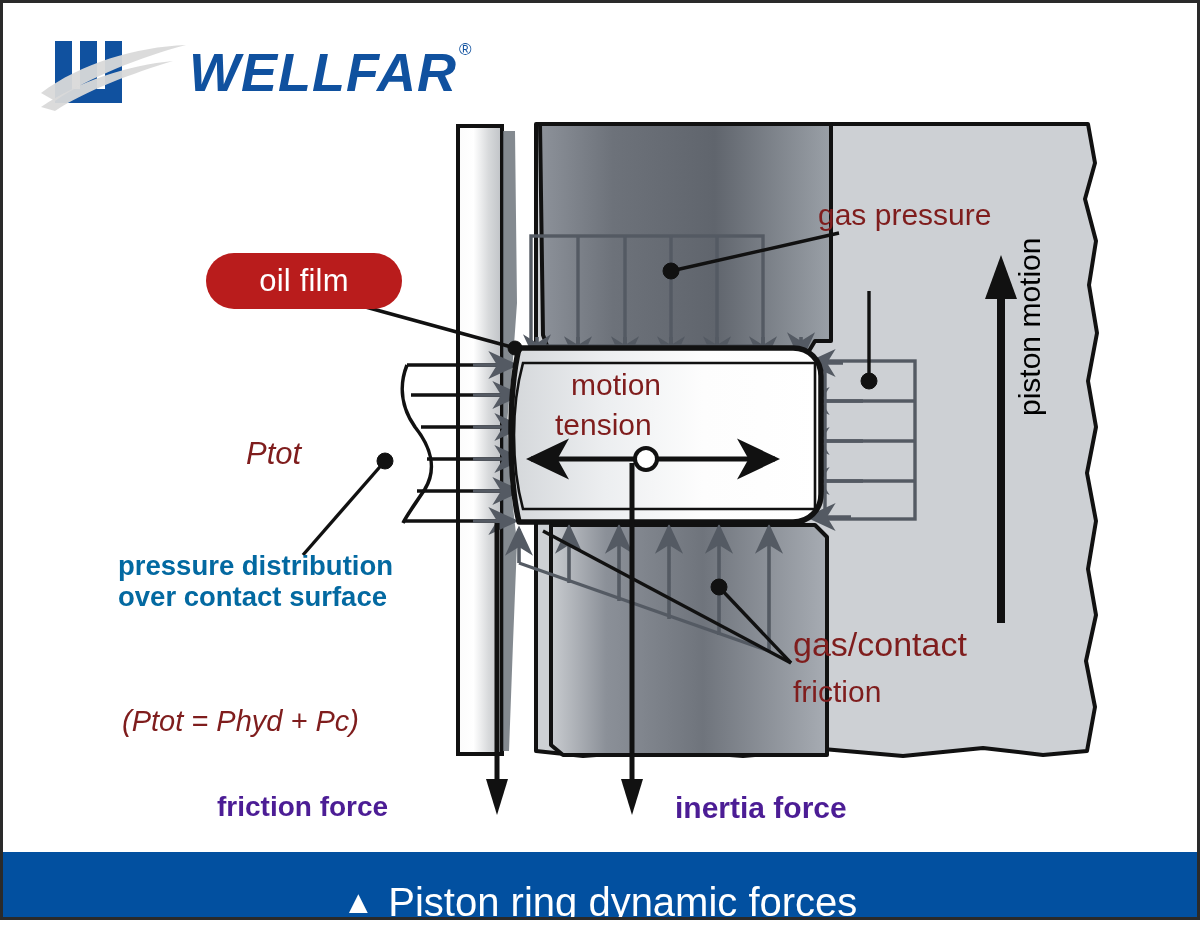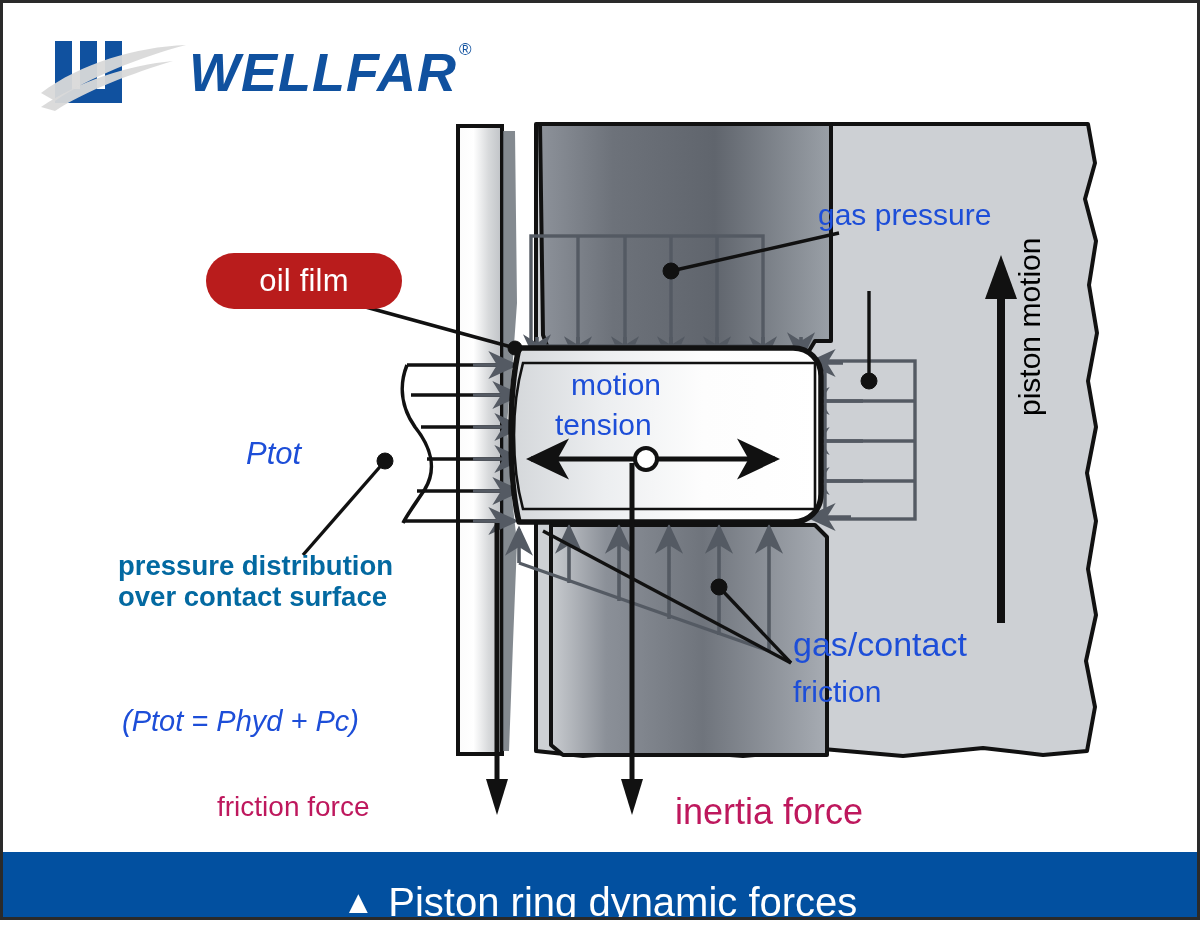--- a/index.html
+++ b/index.html
@@ -7,22 +7,22 @@
   #page{position:relative;width:1200px;height:920px;overflow:hidden;background:#ffffff;
         box-sizing:border-box;border:3px solid #2a2a2a;padding-left:12px;}
   #figure-area{position:absolute;left:0;top:0;width:1194px;height:849px;background:#fff;}
   svg#diagram{position:absolute;left:0;top:0;width:1194px;height:849px;display:block;}
 
   
   #logo{position:absolute;left:38px;top:30px;width:450px;height:80px;}
   #logo svg{display:block;}
 
   
-  .lbl{position:absolute;white-space:nowrap;color:#1d4ed8;}
-  .lbl-blue{color:#be185d;font-weight:normal;}
+  .lbl{position:absolute;white-space:nowrap;color:#7f1d1d;}
+  .lbl-blue{color:#4c1d95;font-weight:bold;}
   .lbl-ital{font-style:italic;}
 
   #oil-film-pill{position:absolute;left:203px;top:250px;width:196px;height:56px;
      background:#b91c1c;border-radius:28px;display:flex;align-items:center;justify-content:center;}
   #oil-film-pill span{color:#ffffff;font-size:31px;letter-spacing:.2px;}
 
   #ptot-label{left:243px;top:393px;font-size:31px;margin-top:40px;}
   #gas-pressure-label{left:815px;top:195px;font-size:30px;}
   #gascontact-l1{left:790px;top:622px;font-size:34px;}
   #gascontact-l2{left:790px;top:672px;font-size:30px;}
@@ -30,21 +30,21 @@
   #spring-l2{left:552px;top:405px;font-size:30px;}
 
   #piston-motion-label{position:absolute;left:1010px;top:365px;width:240px;
      transform:rotate(-90deg);transform-origin:24px 24px;font-size:30px;color:#000;white-space:nowrap;}
 
   #pressure-dist{position:absolute;left:115px;top:548px;width:330px;line-height:1.12;
      font-size:27.5px;color:#0369a1;font-weight:bold;}
   #formula-label{left:119px;top:702px;font-size:29px;}
 
   #friction-label{left:214px;top:788px;font-size:28px;}
-  #inertia-label{left:672px;top:788px;font-size:36px;}
+  #inertia-label{left:672px;top:788px;font-size:30px;}
 
   
   #caption-bar{position:absolute;left:0;top:849px;width:1194px;height:100px;
      background:#0250a0;display:flex;align-items:center;justify-content:center;}
   #caption-inner{display:flex;align-items:center;color:#fff;font-size:40px;white-space:nowrap;}
   #caption-tri{font-size:32px;margin-right:14px;line-height:1;}
   #caption-fig{margin-right:56px;}
 </style>
 </head>
 <body>

